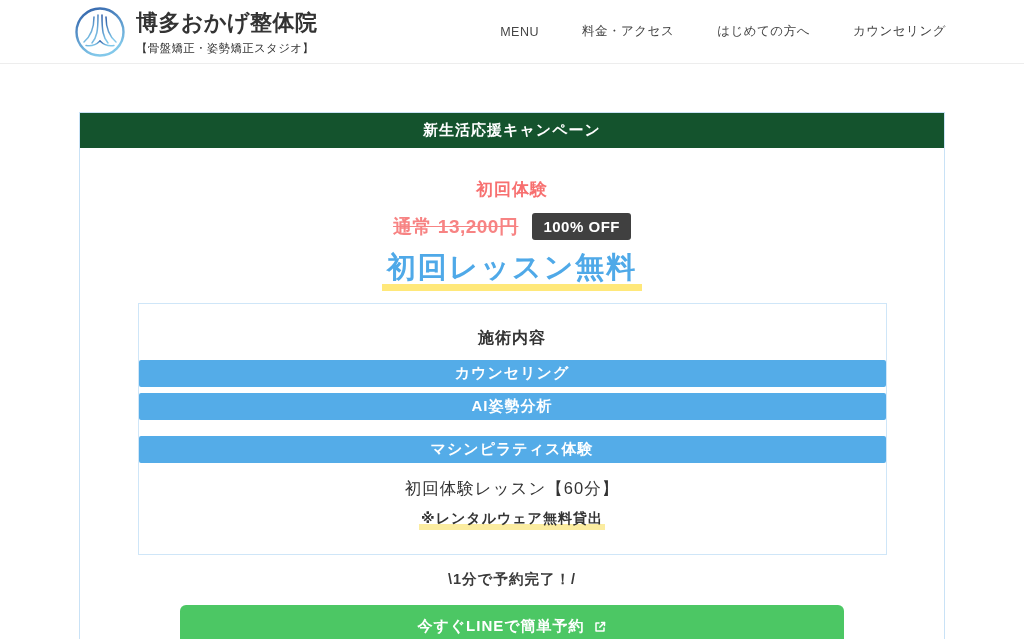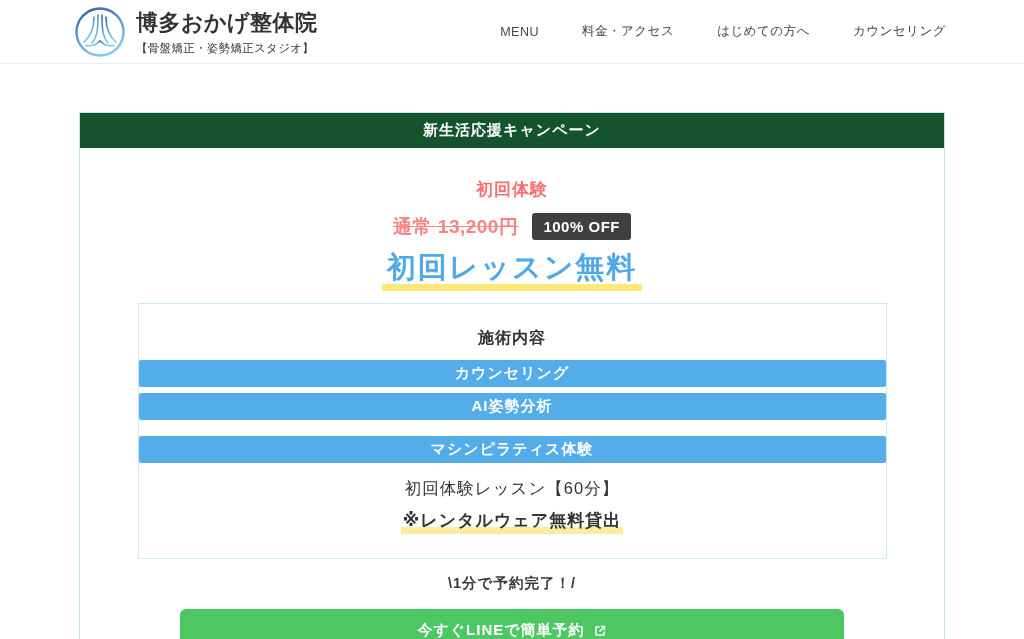--- a/index.html
+++ b/index.html
@@ -86,21 +86,21 @@
     font-size: 15px;
     font-weight: bold;
     padding: 4px 9px;
     border-radius: 2px;
     letter-spacing: 1px;
   }
   .lesson-info { margin-top: 15px; font-size: 16.5px; font-weight: normal; color: #333; letter-spacing: 1px; }
   .note-wrap { margin-top: 9px; }
   .rental-note {
     display: inline-block;
-    font-size: 17px;
+    font-size: 14px;
     font-weight: bold;
     color: #333;
     letter-spacing: 1px;
     background: linear-gradient(transparent 72%, #fbeca0 72%);
     padding: 0 2px 2px 2px;
   }
 
   .reservation-callout { margin-top: 15px; font-size: 14.5px; font-weight: bold; color: #3a3a3a; letter-spacing: 1px; }
 
   .cta-btn {

